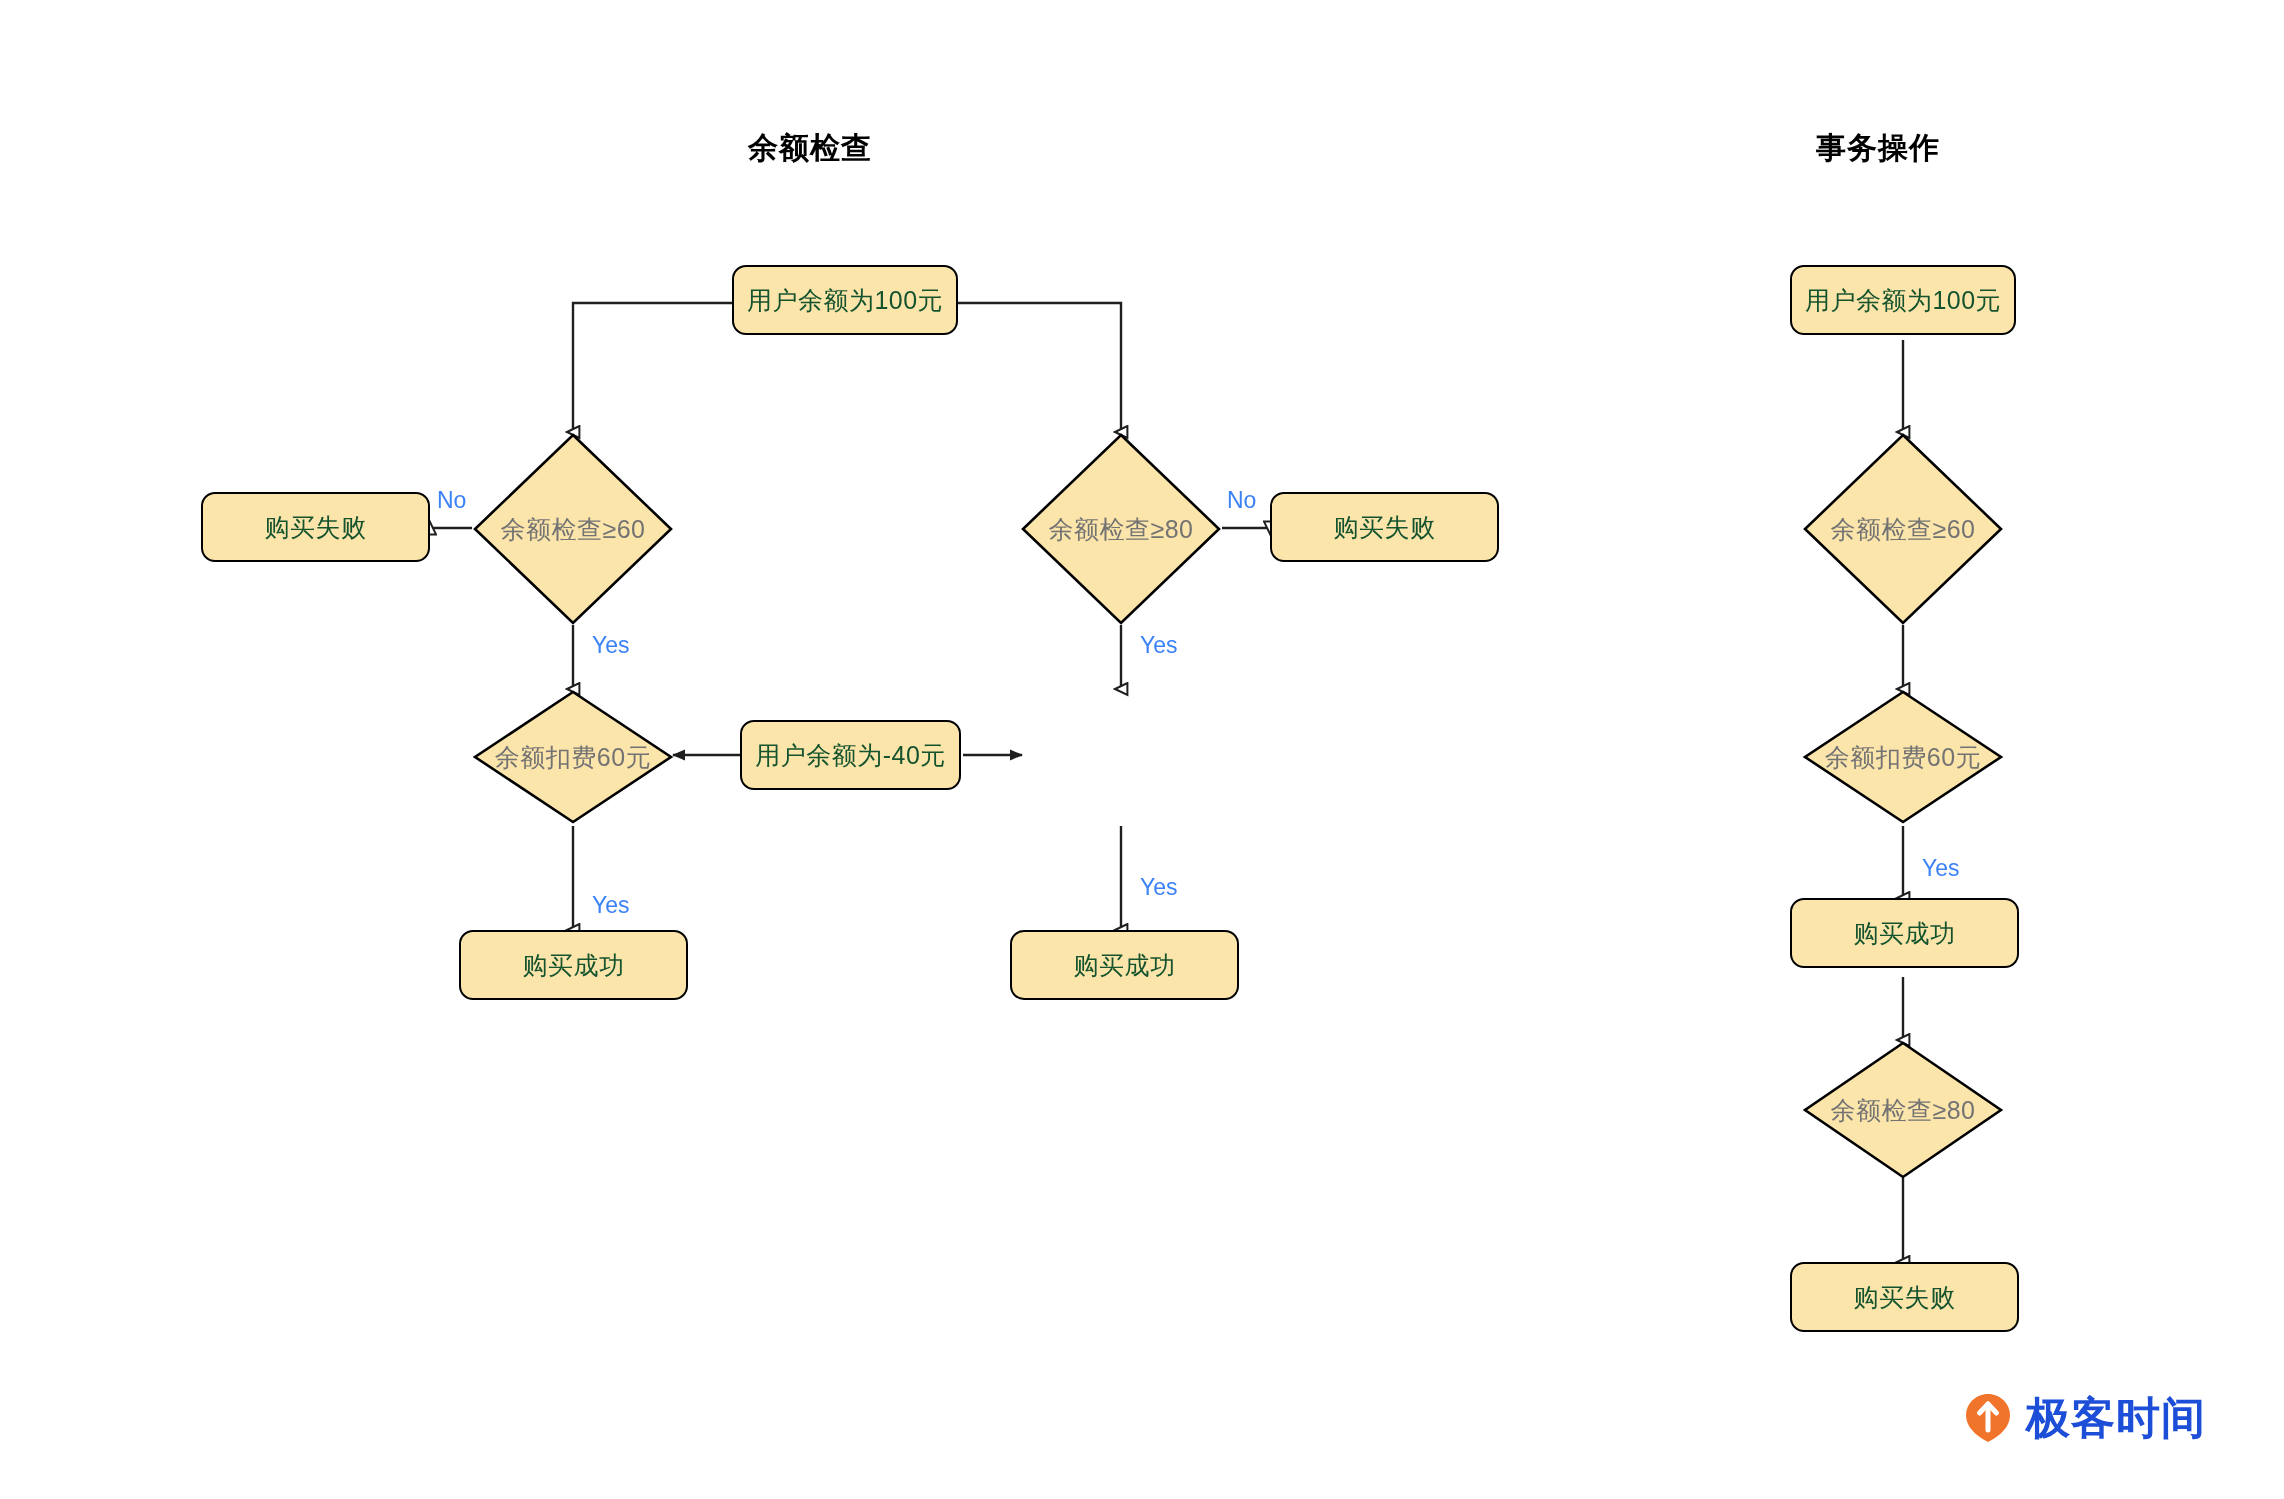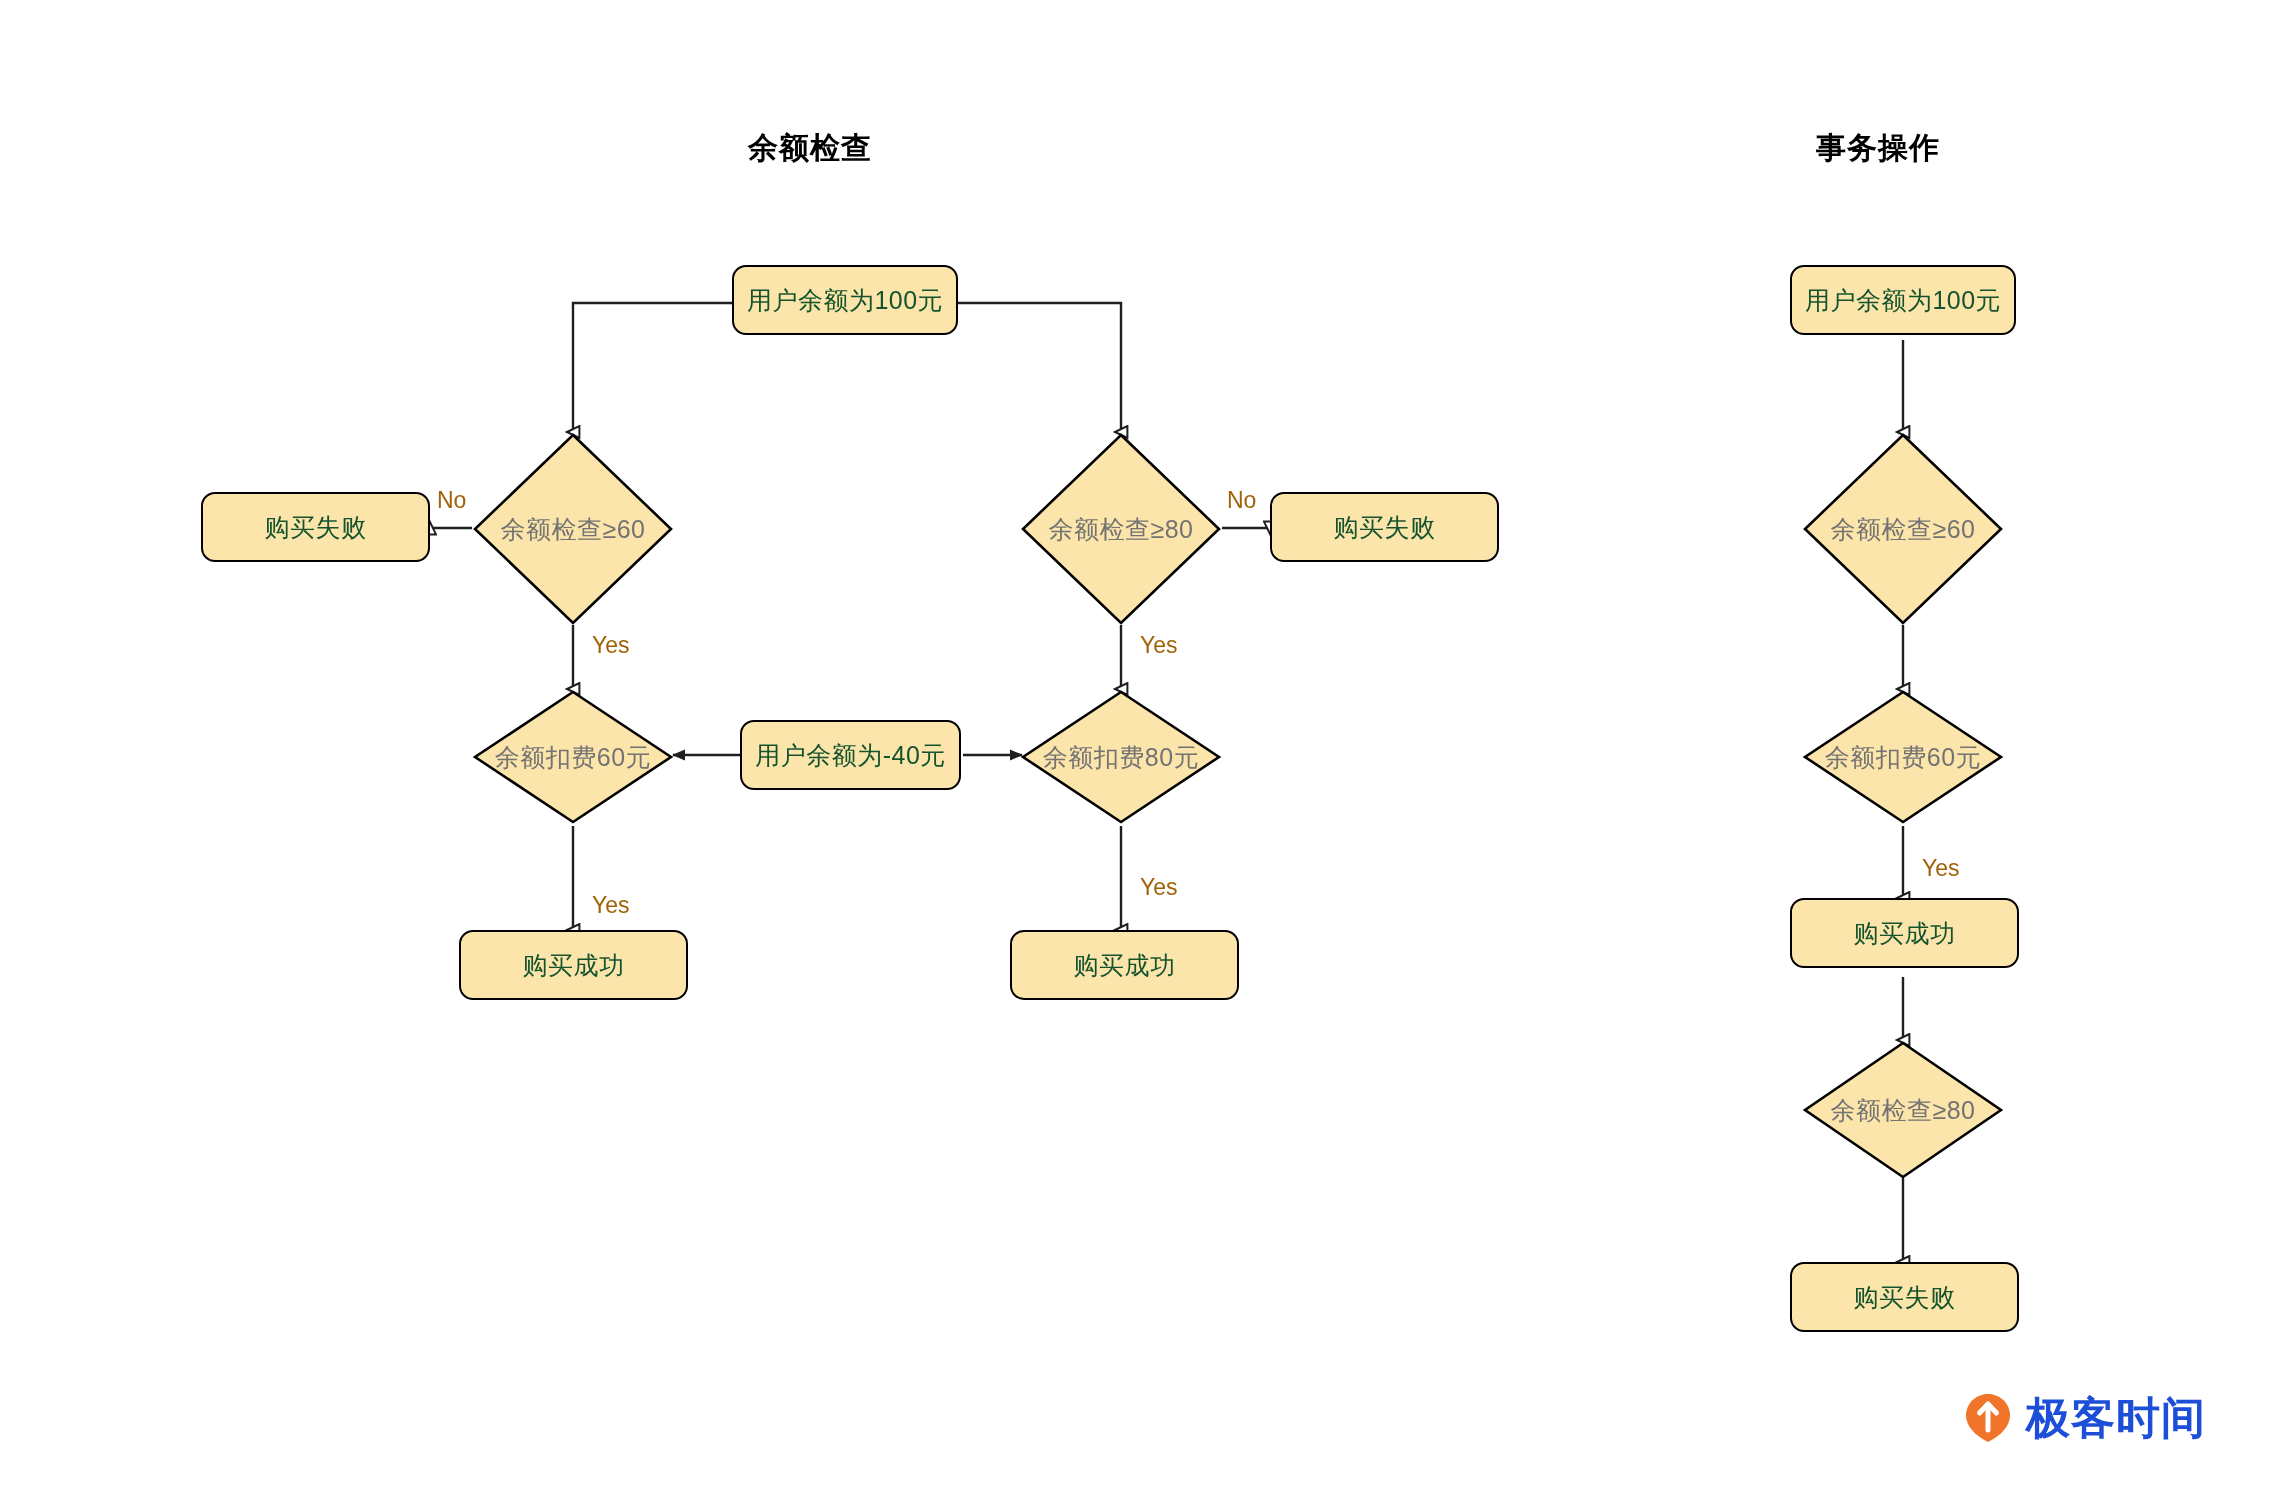--- a/index.html
+++ b/index.html
@@ -67,21 +67,21 @@
     font-size: 30px;
     font-weight: bold;
     color: #000000;
     letter-spacing: 1px;
     white-space: nowrap;
     z-index: 5;
   }
   .edge-label {
     position: absolute;
     font-size: 23px;
-    color: #a16207;
+    color: #3b82f6;
     white-space: nowrap;
     z-index: 6;
   }
   #logo {
     position: absolute;
     left: 1962px;
     top: 1392px;
     display: flex;
     align-items: center;
     z-index: 8;
@@ -177,26 +177,20 @@
 
   <div class="diamond-wrap" style="left:1020px; top:432px; width:202px; height:194px;">
     <svg class="diamond-shape" viewBox="0 0 202 194" xmlns="http://www.w3.org/2000/svg">
       <polygon points="101,3 199,97 101,191 3,97" fill="#fce5ab" stroke="#000000" stroke-width="2.6"></polygon>
     </svg>
     <div class="diamond-label">余额检查≥80</div>
   </div>
 
   <div class="node box" style="left:1270px; top:492px; width:229px; height:70px;">购买失败</div>
 
-  <div class="diamond-wrap" style="left:1020px; top:689px; width:202px; height:136px;">
-    <svg class="diamond-shape" viewBox="0 0 202 136" xmlns="http://www.w3.org/2000/svg">
-      <polygon points="101,3 199,68 101,133 3,68" fill="#fce5ab" stroke="#000000" stroke-width="2.6"></polygon>
-    </svg>
-    <div class="diamond-label">余额扣费80元</div>
-  </div>
 
   <div class="node box" style="left:1010px; top:930px; width:229px; height:70px;">购买成功</div>
 
   <div class="edge-label" style="left:437px; top:487px;">No</div>
 
   <div class="edge-label" style="left:592px; top:632px;">Yes</div>
 
   <div class="edge-label" style="left:592px; top:892px;">Yes</div>
 
   <div class="edge-label" style="left:1227px; top:487px;">No</div>

